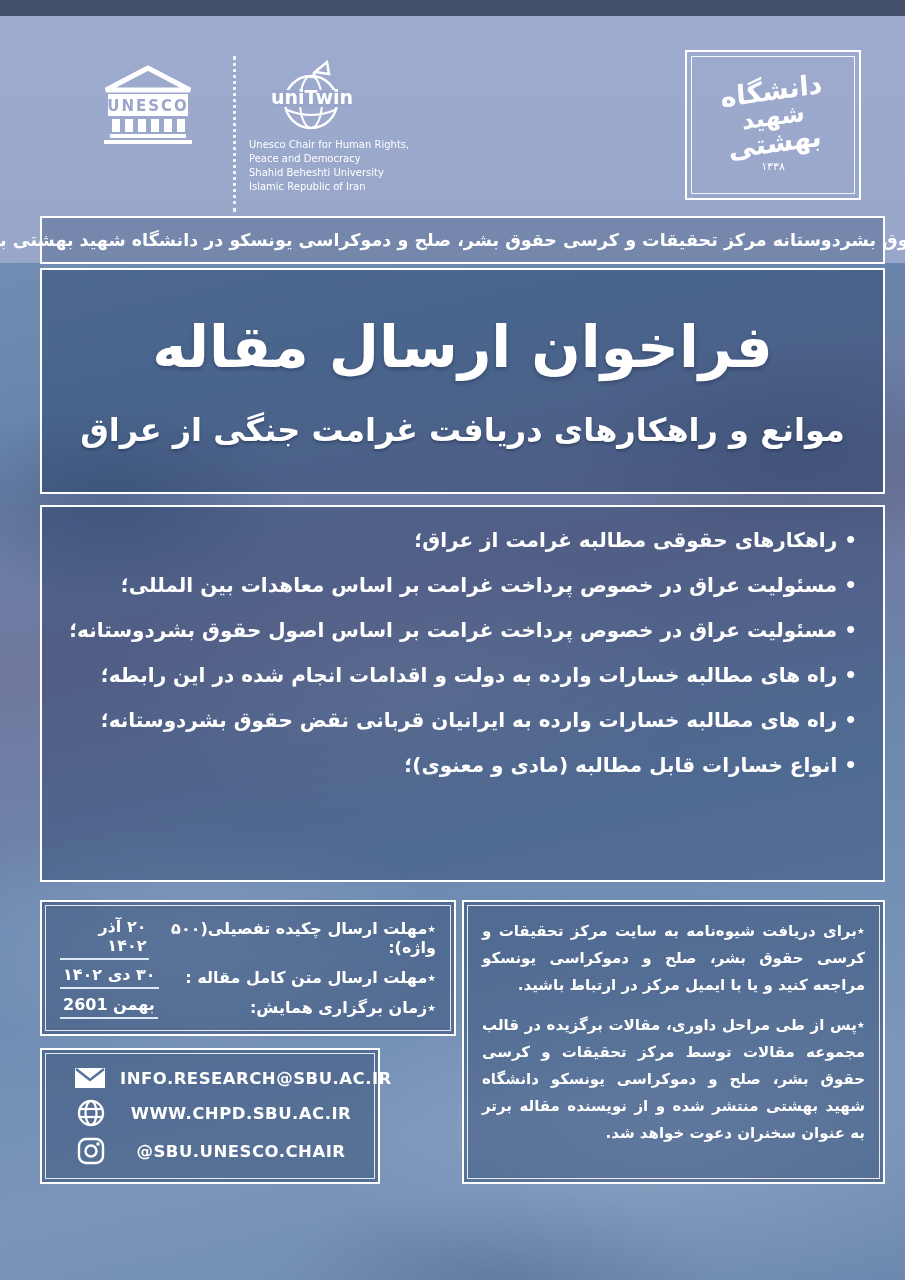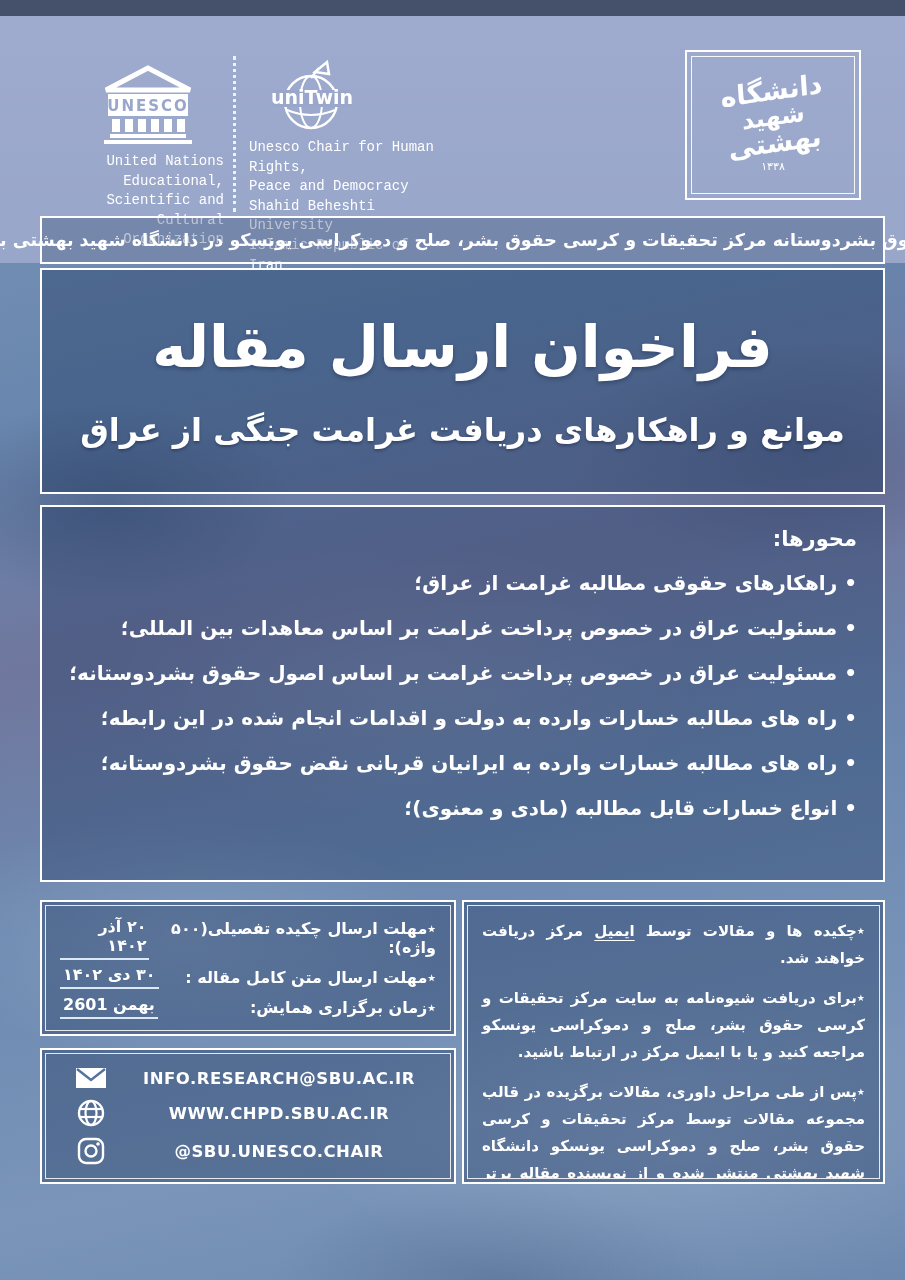--- a/index.html
+++ b/index.html
@@ -20,21 +20,21 @@
       radial-gradient(ellipse 300px 130px at 55% 99%, rgba(40,62,96,0.22), transparent 75%),
       linear-gradient(168deg, #7f96b8 0%, #6886ae 28%, #70779e 45%, #6d89b0 62%, #7a95b9 82%, #6c88ae 100%);
   }
   
   .header-band{
     position:absolute;left:0;top:0;width:905px;height:247px;
     background:linear-gradient(#9eabce,#98a6c9);
   }
   .unesco-block{position:absolute;left:70px;top:50px;width:156px;text-align:center;}
   .unesco-block svg{display:block;margin:0 auto 8px;}
-  .logo-caption{font-size:14px;line-height:1.4;color:#fff;font-family:Liberation Mono, monospace;}
+  .logo-caption{font-size:10px;line-height:1.4;color:#fff;}
   .unesco-block .logo-caption{text-align:right;padding-right:2px;}
   .dotted-divider{
     position:absolute;left:233px;top:40px;height:156px;width:0;
     border-left:3px dotted rgba(255,255,255,0.85);
   }
   .unitwin-block{position:absolute;left:249px;top:42px;width:190px;}
   .unitwin-block svg{display:block;margin:0 0 4px 4px;}
   .unitwin-block .logo-caption{text-align:left;}
   .emblem{
     position:absolute;right:44px;top:34px;width:176px;height:150px;
@@ -88,21 +88,21 @@
   .dbox .inner{
     position:absolute;inset:3px;border:1px solid rgba(255,255,255,0.85);
     box-sizing:border-box;
   }
   .dates-box{left:40px;top:884px;width:416px;height:136px;}
   .dates-box .inner{display:flex;flex-direction:column;justify-content:space-around;
     padding:8px 14px;direction:rtl;}
   .date-row{display:flex;justify-content:space-between;align-items:center;}
   .date-label{font-size:16px;font-weight:bold;}
   .date-value{font-size:16px;font-weight:bold;border-bottom:2px solid #dce9f7;padding:0 3px 3px;}
-  .contact-box{left:40px;top:1032px;width:416px;height:136px;}
+  .contact-box{left:40px;top:1032px;width:340px;height:136px;}
   .contact-box .inner{display:flex;flex-direction:column;justify-content:space-around;
     padding:8px 14px;direction:ltr;}
   .contact-row{display:flex;align-items:center;}
   .contact-row .cicon{width:34px;display:flex;justify-content:center;margin:0 14px 0 14px;}
   .contact-row .ctext{flex:1;text-align:center;font-size:16.5px;font-weight:bold;letter-spacing:0.5px;}
   .notes-box{left:462px;top:884px;width:423px;height:284px;}
   .notes-box .inner{padding:12px 14px;direction:rtl;overflow:hidden;}
   .notes-box p{margin:0 0 13px;font-size:15px;font-weight:bold;line-height:1.8;text-align:justify;}
   .u{text-decoration:underline;text-underline-offset:4px;}
   svg{overflow:visible;}
@@ -121,25 +121,20 @@
         <text x="48" y="45" text-anchor="middle" fill="#9aa7ca" font-size="15" font-weight="bold" letter-spacing="2">UNESCO</text>
         <rect x="12" y="53" width="8" height="13" fill="#fff"></rect>
         <rect x="25" y="53" width="8" height="13" fill="#fff"></rect>
         <rect x="38" y="53" width="8" height="13" fill="#fff"></rect>
         <rect x="51" y="53" width="8" height="13" fill="#fff"></rect>
         <rect x="64" y="53" width="8" height="13" fill="#fff"></rect>
         <rect x="77" y="53" width="8" height="13" fill="#fff"></rect>
         <rect x="10" y="68" width="76" height="4" fill="#fff"></rect>
         <rect x="4" y="74" width="88" height="4" fill="#fff"></rect>
       </svg>
-      <div class="logo-caption">
-        <div>United Nations</div>
-        <div>Educational, Scientific and</div>
-        <div>Cultural Organization</div>
-      </div>
     </div>
 
     <div class="dotted-divider"></div>
 
     <div class="unitwin-block">
       <svg width="120" height="76" viewBox="0 0 120 76">
         <circle cx="58" cy="44" r="26" fill="none" stroke="#fff" stroke-width="2.5"></circle>
         <ellipse cx="58" cy="44" rx="11" ry="26" fill="none" stroke="#fff" stroke-width="2"></ellipse>
         <path d="M34 52 Q58 62 82 52" fill="none" stroke="#fff" stroke-width="2"></path>
         <path d="M62 14 L74 4 L76 16 Z" fill="none" stroke="#fff" stroke-width="2.5"></path>
@@ -170,21 +165,20 @@
   <div class="banner-strip">
     <span>گروه صلح و حقوق بشردوستانه مرکز تحقیقات و کرسی حقوق بشر، صلح و دموکراسی یونسکو در دانشگاه شهید بهشتی برگزار می‌کند:</span>
   </div>
 
   <div class="title-box">
     <div class="main-title">فراخوان ارسال مقاله</div>
     <div class="subtitle">موانع و راهکارهای دریافت غرامت جنگی از عراق</div>
   </div>
 
   <div class="topics-box">
-    <div class="topics-heading">محورها:</div>
     <div class="topic-item">راهکارهای حقوقی مطالبه غرامت از عراق؛</div>
     <div class="topic-item">مسئولیت عراق در خصوص پرداخت غرامت بر اساس معاهدات بین المللی؛</div>
     <div class="topic-item">مسئولیت عراق در خصوص پرداخت غرامت بر اساس اصول حقوق بشردوستانه؛</div>
     <div class="topic-item">راه های مطالبه خسارات وارده به دولت و اقدامات انجام شده در این رابطه؛</div>
     <div class="topic-item">راه های مطالبه خسارات وارده به ایرانیان قربانی نقض حقوق بشردوستانه؛</div>
     <div class="topic-item">انواع خسارات قابل مطالبه (مادی و معنوی)؛</div>
   </div>
 
   <div class="dbox dates-box">
     <div class="inner">
@@ -233,21 +227,18 @@
             <circle cx="21" cy="7" r="1.8" fill="#fff"></circle>
           </svg>
         </span>
         <span class="ctext">@SBU.UNESCO.CHAIR</span>
       </div>
     </div>
   </div>
 
   <div class="dbox notes-box">
     <div class="inner">
-      <p>
-        <span>٭چکیده ها و مقالات توسط </span><span class="u">ایمیل</span><span> مرکز دریافت خواهند شد.</span>
-      </p>
       <p>٭برای دریافت شیوه‌نامه به سایت مرکز تحقیقات و کرسی حقوق بشر، صلح و دموکراسی یونسکو مراجعه کنید و یا با ایمیل مرکز در ارتباط باشید.</p>
       <p>٭پس از طی مراحل داوری، مقالات برگزیده در قالب مجموعه مقالات توسط مرکز تحقیقات و کرسی حقوق بشر، صلح و دموکراسی یونسکو دانشگاه شهید بهشتی منتشر شده و از نویسنده مقاله برتر به عنوان سخنران دعوت خواهد شد.</p>
     </div>
   </div>
 
 </div>
 
 </body></html>

